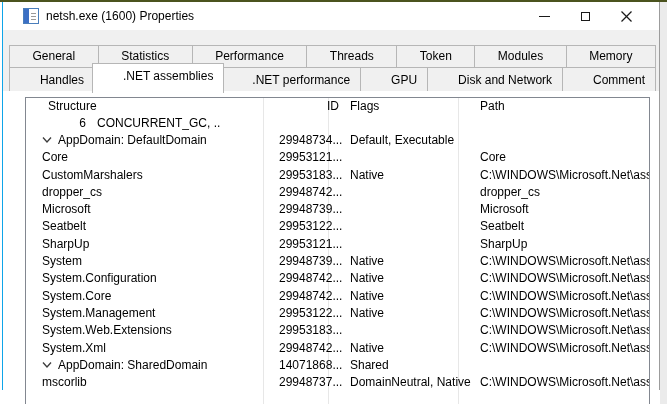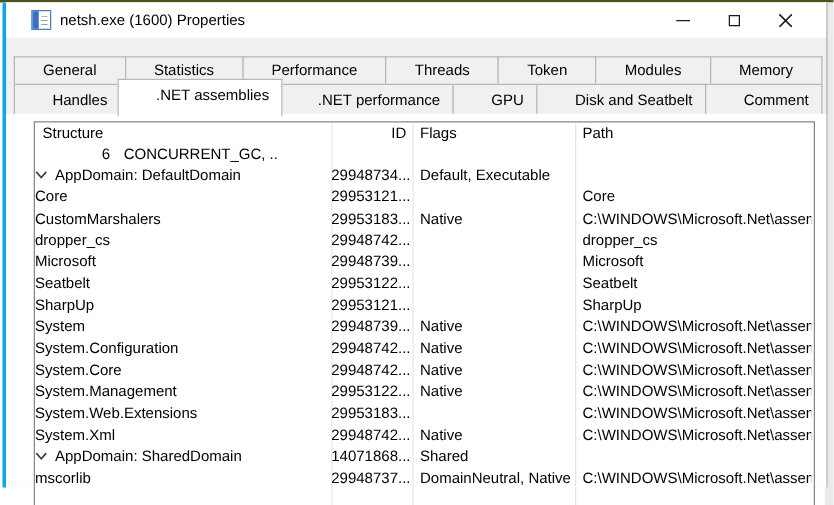--- a/index.html
+++ b/index.html
@@ -7,21 +7,21 @@
     width:667px;height:404px;position:relative;overflow:hidden;
     font-family:"Liberation Sans","DejaVu Sans",sans-serif;
     font-size:12px;color:#000;background:#fff;
   }
   
   .bg-top-strip{position:absolute;left:0;top:0;width:667px;height:2px;background:var(--strip,#4b531e);}
   .bg-right{position:absolute;left:660px;top:2px;width:7px;height:402px;background:#ebebeb;}
 
   .window{
     position:absolute;left:2px;top:2px;width:656px;height:388px;
-    background:#fff;border-left:3px solid #0ea5e9;border-right:1px solid #9c9c9c;
+    background:#fff;border-left:1px solid #0ea5e9;border-right:1px solid #9c9c9c;
   }
   
   .titlebar{position:absolute;left:0;top:0;right:0;height:28px;background:#fff;display:flex;align-items:center;}
   .app-icon{width:16px;height:16px;margin-left:20px;flex:0 0 auto;position:relative;
     border:1px solid #4a7ebb;background:#fff;box-sizing:border-box;}
   .app-icon::before{content:"";position:absolute;left:0;top:0;bottom:0;width:5px;background:var(--icon-blue,#3b6fc4);}
   .app-icon::after{content:"";position:absolute;left:7px;right:2px;top:4px;height:7px;
     background:repeating-linear-gradient(to bottom,#9a9a9a 0 1px,transparent 1px 3px);}
   .title-text{margin-left:7px;white-space:nowrap;}
   .caption-buttons{margin-left:auto;display:flex;height:28px;margin-right:12px;}
@@ -53,21 +53,21 @@
   
   .treelist{
     position:absolute;left:22px;top:6px;width:623px;height:320px;
     border:1px solid var(--list-border,#828790);background:#fff;overflow:hidden;box-sizing:content-box;
   }
   .col-sep{position:absolute;top:0;bottom:0;width:1px;background:#e7e7e7;z-index:0;}
   .tl-header{position:relative;display:flex;height:16px;align-items:center;z-index:1;}
   .tl-rows{position:relative;z-index:1;}
   .tl-row{display:flex;height:17.3px;align-items:center;}
   .cell{white-space:nowrap;overflow:hidden;box-sizing:border-box;flex:0 0 auto;}
-  .c-structure{width:237px;padding-left:6px;display:flex;align-items:center;}
+  .c-structure{width:237px;padding-left:6px;display:flex;align-items:center;margin-left:16px;}
   .c-id{width:65px;text-align:right;padding-right:5px;}
   .c-flags{width:130px;padding-left:6px;}
   .c-path{width:189px;padding-left:6px;}
   .tl-row .c-structure{padding-left:0;}
   .expander{width:10px;height:8px;margin-right:6px;flex:0 0 auto;}
   .lvl0{padding-left:3px;}
   .lvl1{padding-left:21px;}
   .lvl2{padding-left:50px;}
 </style>
 </head>
@@ -106,21 +106,21 @@
           <div class="tab">Threads</div>
           <div class="tab">Token</div>
           <div class="tab">Modules</div>
           <div class="tab">Memory</div>
         </div>
       <div class="tab-row row2" id="tab-row2">
           <div class="tab">Handles</div>
           <div class="tab active">.NET assemblies</div>
           <div class="tab">.NET performance</div>
           <div class="tab">GPU</div>
-          <div class="tab">Disk and Seatbelt</div>
+          <div class="tab">Disk and Network</div>
           <div class="tab">Comment</div>
         </div>
     </div>
 
     <div class="page">
       <div class="treelist">
         <div class="col-sep" style="left:237px"></div>
         <div class="col-sep" style="left:302px"></div>
         <div class="col-sep" style="left:432px"></div>
         <div class="tl-header" id="tl-header">

